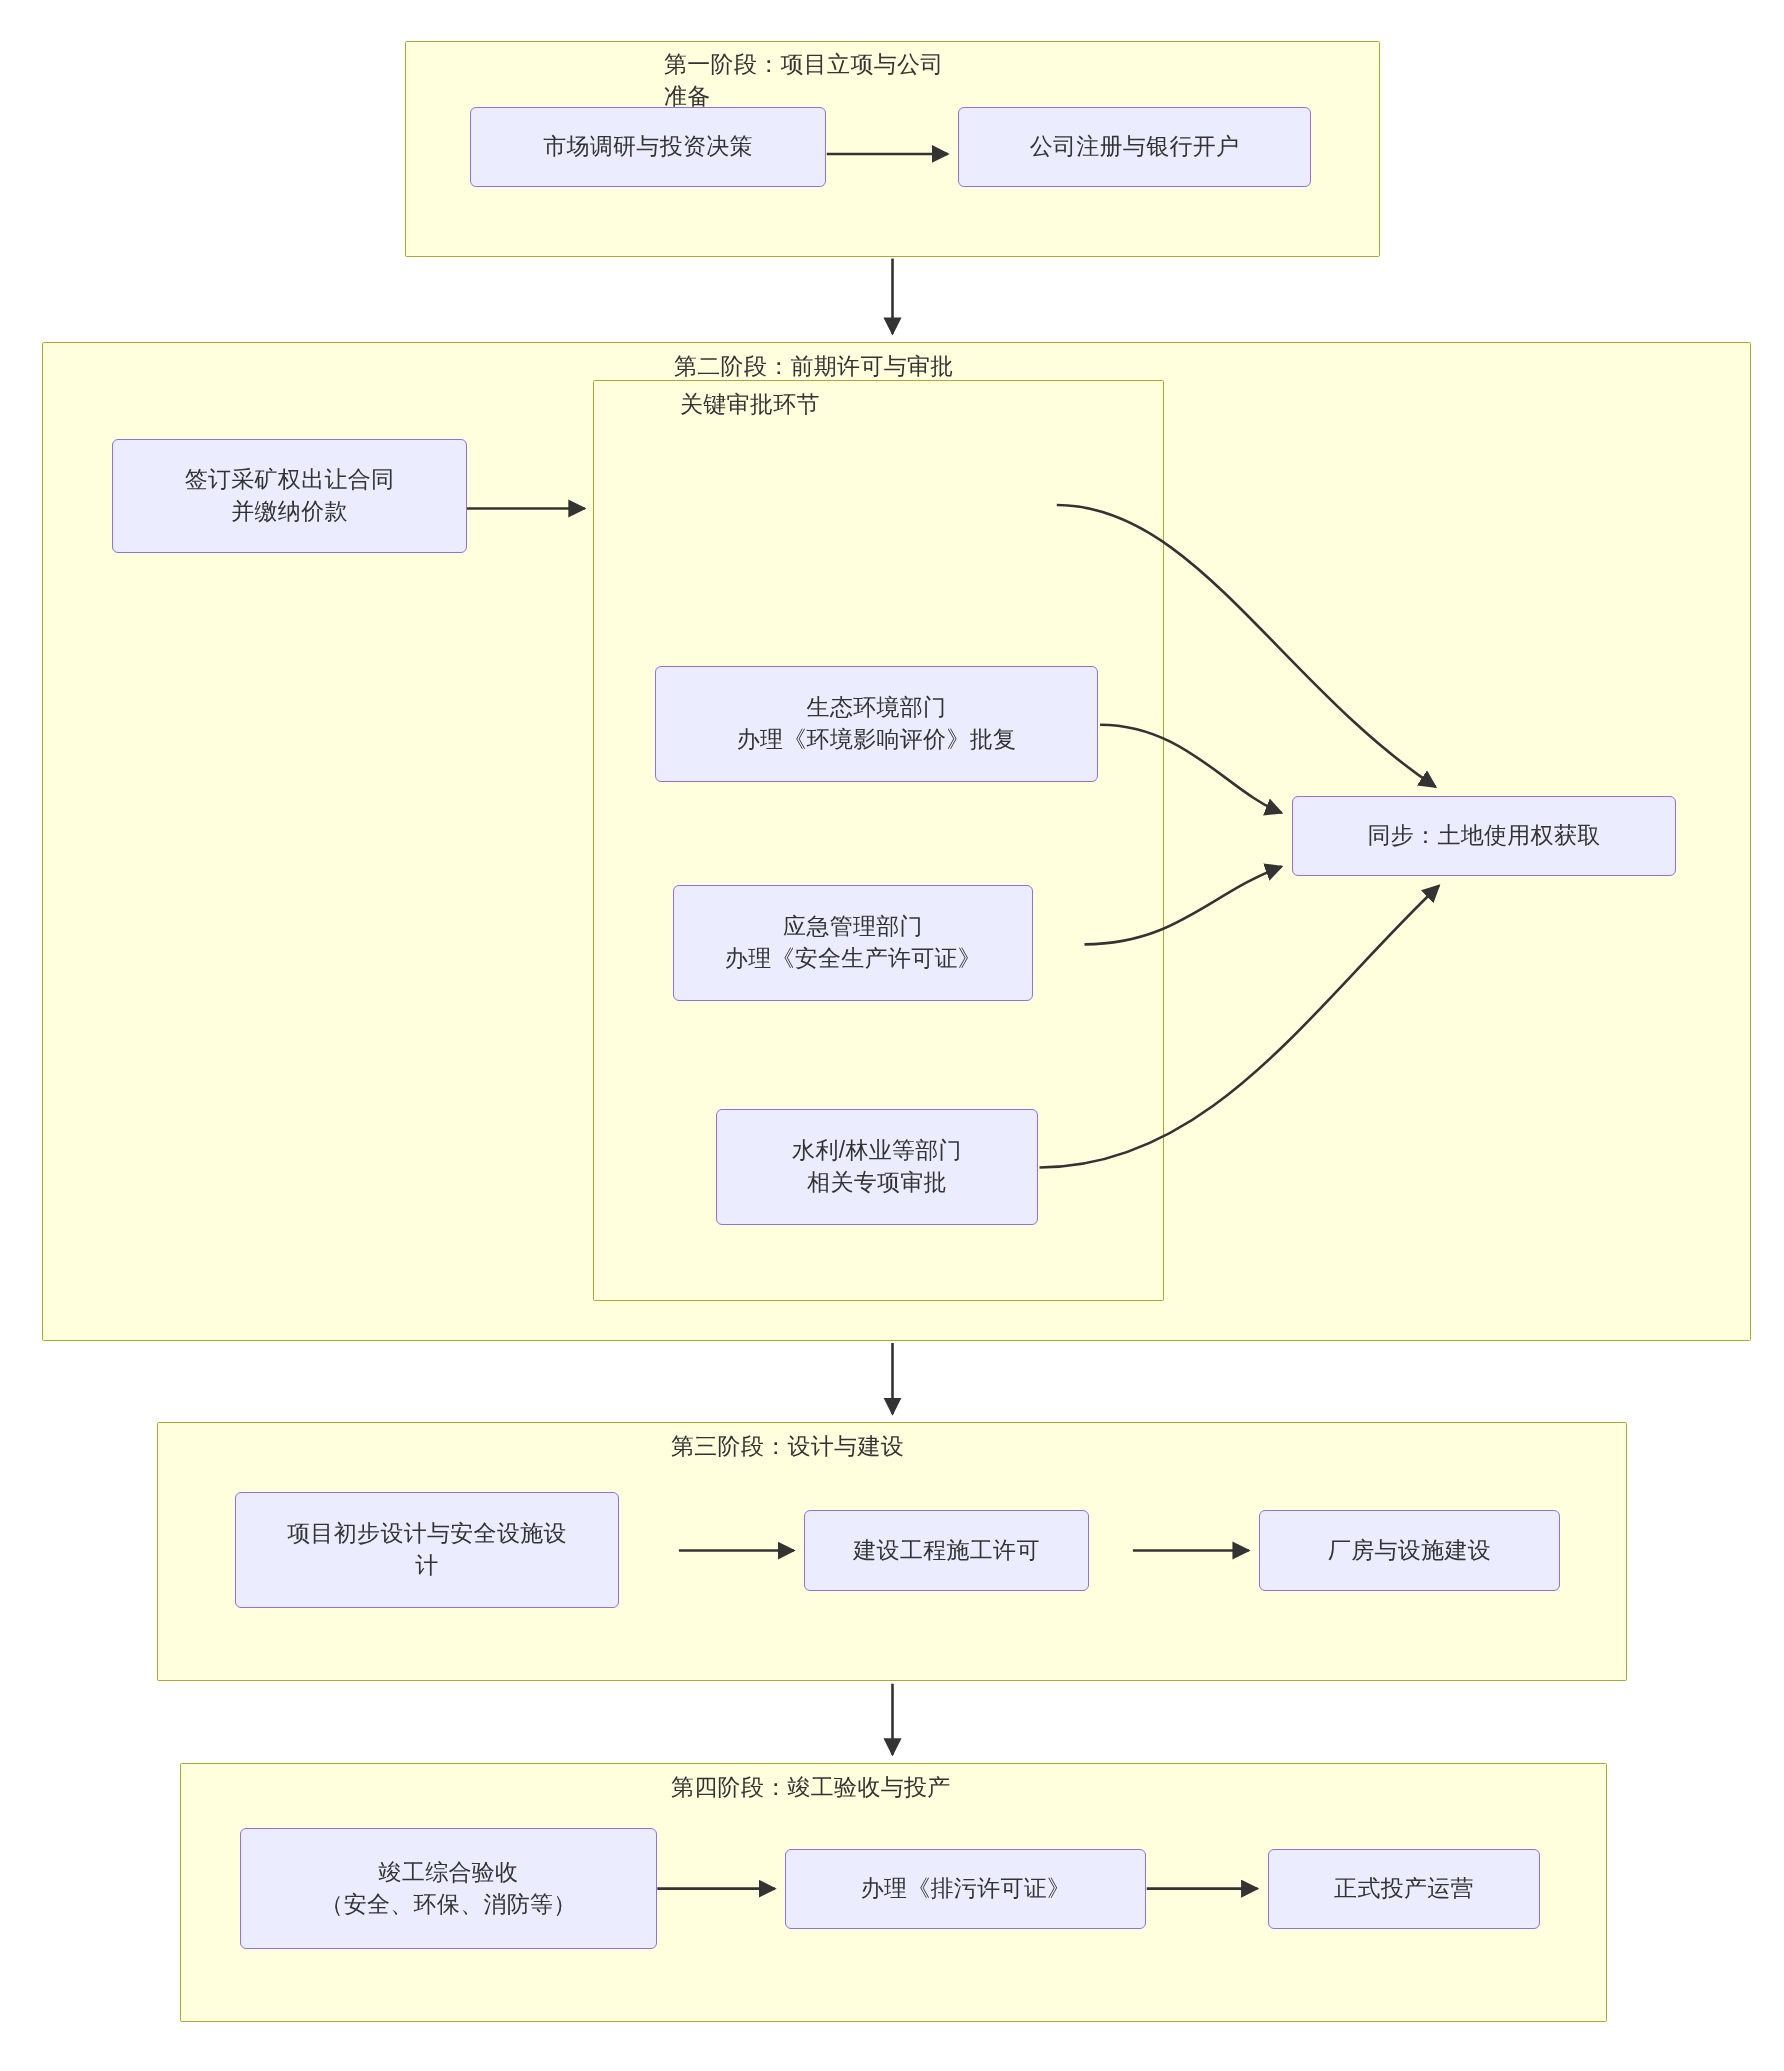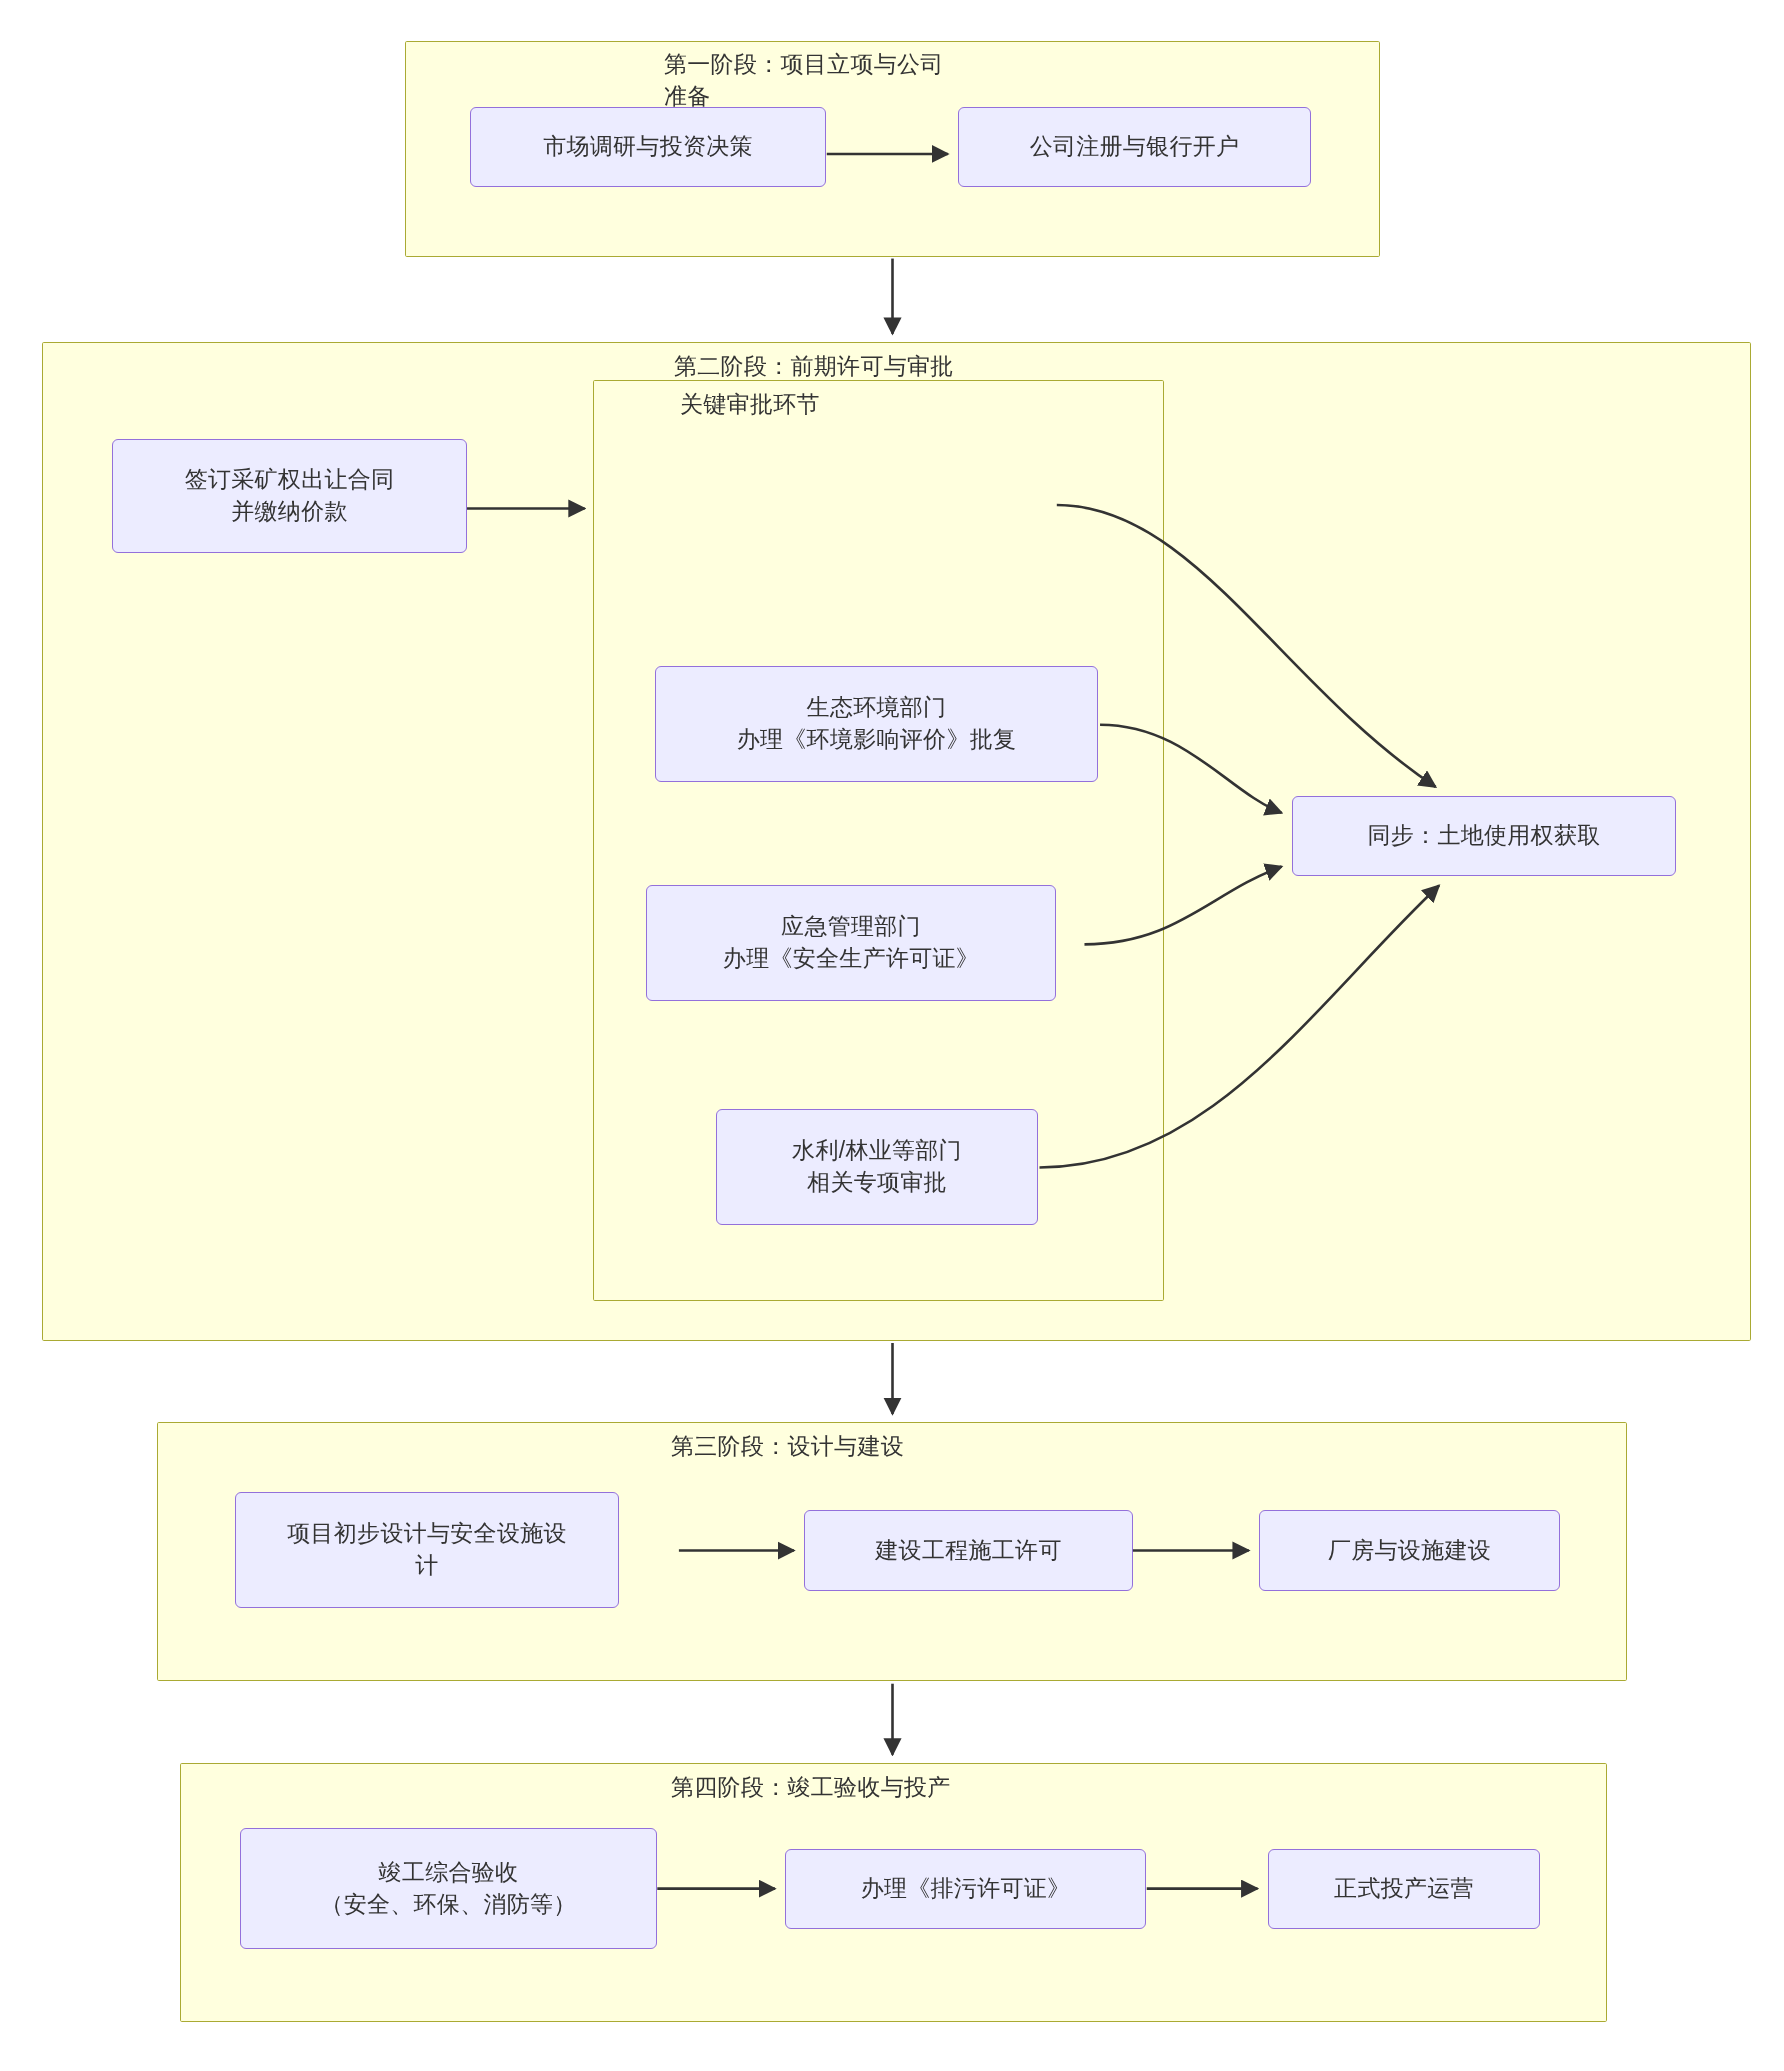--- a/index.html
+++ b/index.html
@@ -81,35 +81,35 @@
   <div class="cluster inner" style="left:593px; top:380px; width:571px; height:921px;"></div>
   <div class="cluster-label" style="left:680px; top:389px; width:398px;">关键审批环节</div>
 
   <div class="node" style="left:112px; top:439px; width:355px; height:114px;">签订采矿权出让合同
 并缴纳价款</div>
 
 
   <div class="node" style="left:655px; top:666px; width:443px; height:116px;">生态环境部门
 办理《环境影响评价》批复</div>
 
-  <div class="node" style="left:646px; top:885px; width:410px; height:116px;">应急管理部门
+  <div class="node" style="left:673px; top:885px; width:360px; height:116px;">应急管理部门
 办理《安全生产许可证》</div>
 
   <div class="node" style="left:716px; top:1109px; width:322px; height:116px;">水利/林业等部门
 相关专项审批</div>
 
   <div class="node" style="left:1292px; top:796px; width:384px; height:80px;">同步：土地使用权获取</div>
 
   <div class="cluster" style="left:157px; top:1422px; width:1470px; height:259px;"></div>
   <div class="cluster-label" style="left:671px; top:1431px; width:443px;">第三阶段：设计与建设</div>
 
   <div class="node" style="left:223px; top:1492px; width:384px; height:116px;margin-left:12px;">项目初步设计与安全设施设
 计</div>
 
-  <div class="node" style="left:804px; top:1510px; width:329px; height:81px;">建设工程施工许可</div>
+  <div class="node" style="left:804px; top:1510px; width:285px; height:81px;">建设工程施工许可</div>
 
   <div class="node" style="left:1259px; top:1510px; width:301px; height:81px;">厂房与设施建设</div>
 
   <div class="cluster" style="left:180px; top:1763px; width:1427px; height:259px;"></div>
   <div class="cluster-label" style="left:671px; top:1772px; width:443px;">第四阶段：竣工验收与投产</div>
 
   <div class="node" style="left:240px; top:1828px; width:417px; height:121px;">竣工综合验收
 （安全、环保、消防等）</div>
 
   <div class="node" style="left:785px; top:1849px; width:361px; height:80px;">办理《排污许可证》</div>

